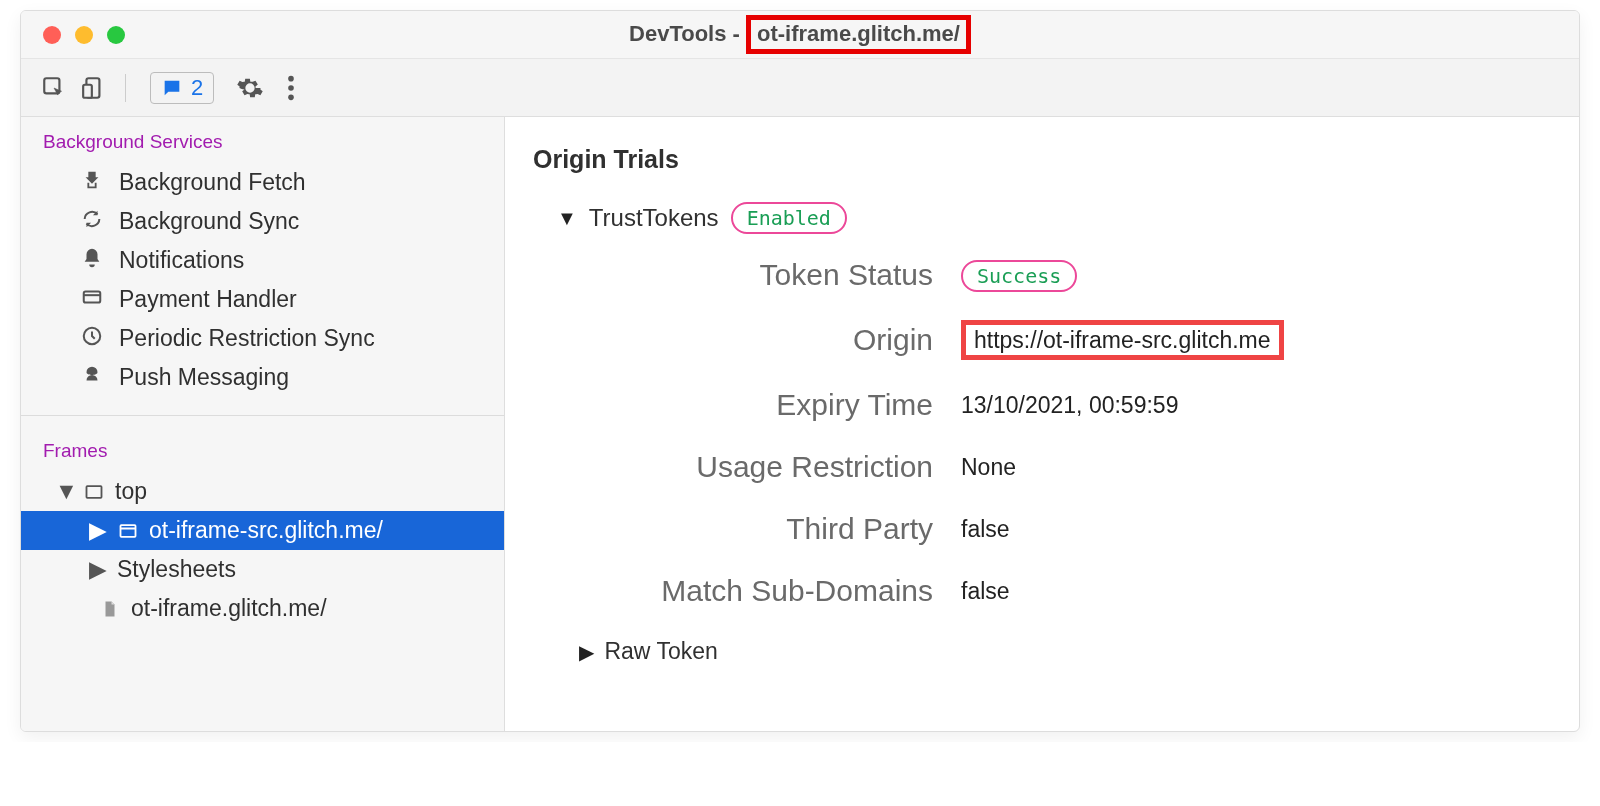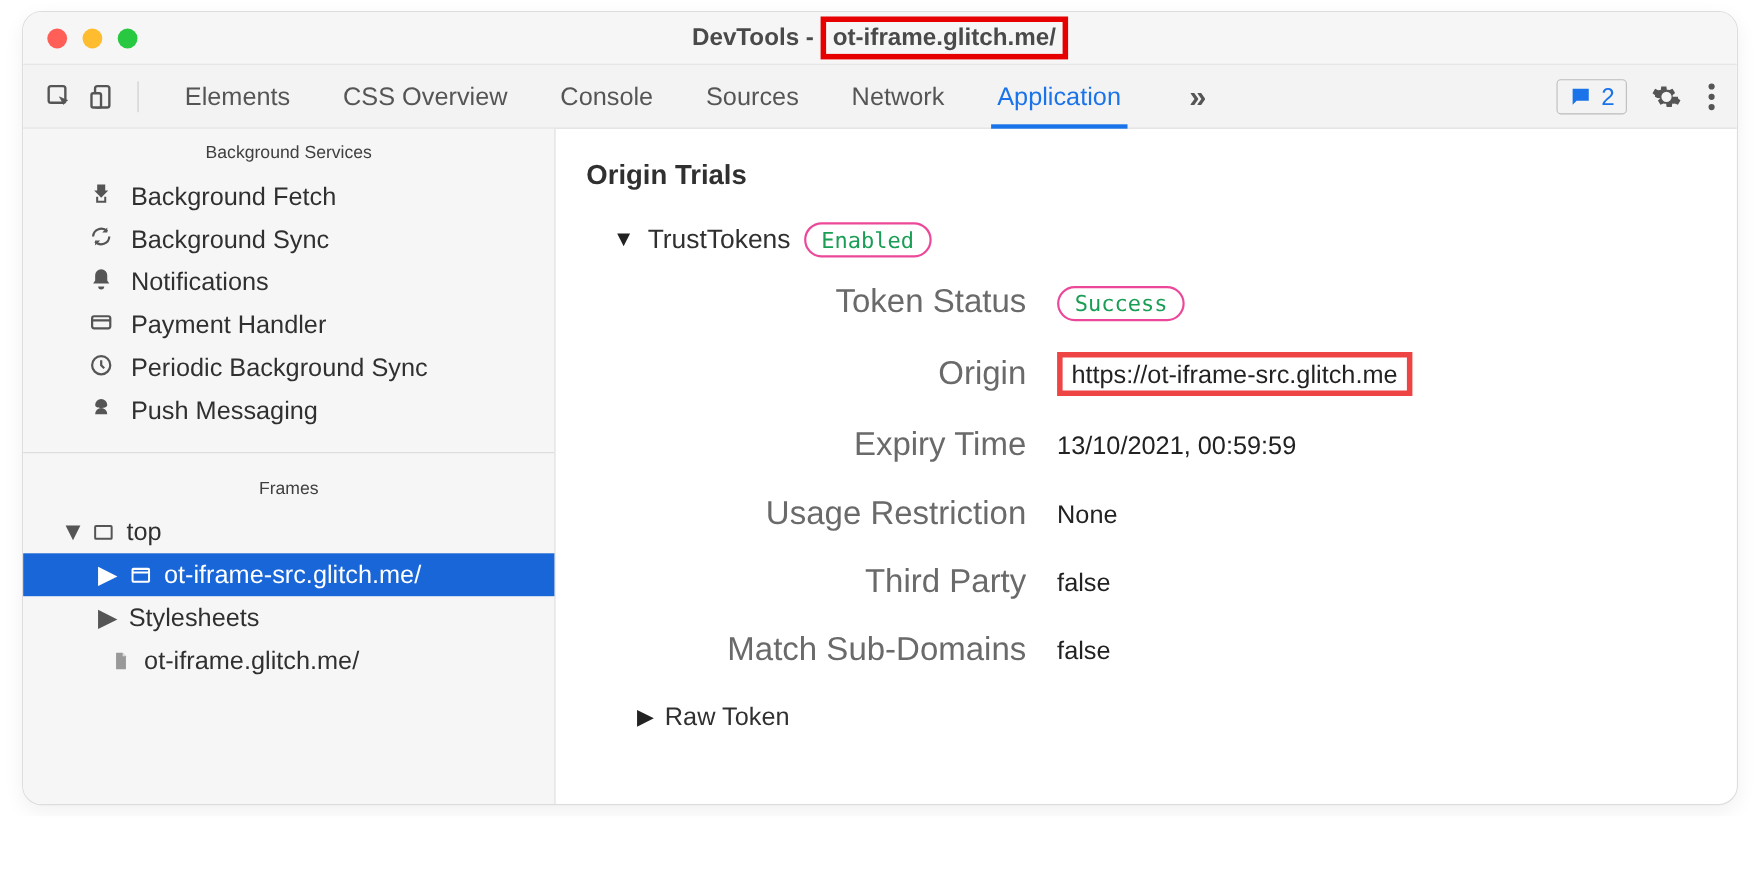--- a/index.html
+++ b/index.html
@@ -6,21 +6,21 @@
   body {
     font-family: -apple-system, BlinkMacSystemFont, "Segoe UI", Helvetica, Arial, sans-serif;
     background: #fff;
     font-size: 22px;
     color: #303030;
   }
   .window {
     width: 1560px;
     margin: 10px auto;
     border: 1px solid #ddd;
-    border-radius: 18px;
+    border-radius: 6px;
     overflow: hidden;
     background: #fff;
     box-shadow: 0 6px 18px rgba(0,0,0,0.06);
   }
   
   .titlebar {
     height: 48px;
     background: #f6f6f6;
     border-bottom: 1px solid #e5e5e5;
     display: flex;
@@ -81,21 +81,21 @@
   
   .content {
     display:flex; height: 614px;
   }
   .sidebar {
     width: 484px; border-right: 1px solid #dedede;
     background: #f6f6f6;
     display:flex; flex-direction:column;
   }
   .section-header {
-    font-size: 16px; color:#404040; padding: 14px 22px 10px; text-align: center;
+    font-size: 19px; color:#a21caf; padding: 14px 22px 10px;
   }
   .side-list { padding: 0 0 14px 0; }
   .side-item {
     display:flex; align-items:flex-start; gap: 14px;
     padding: 6px 22px 6px 58px; font-size: 23px; color:#303030;
     cursor:pointer;
   }
   .side-item .icon { width:26px; display:flex; justify-content:center; color:#555; }
   .section-divider { height:1px; background:#dcdcdc; margin-top:4px; }
   .frames-section { padding: 14px 0 0 0; }
@@ -166,29 +166,20 @@
       </div>
       <div class="tb-icon">
         <svg width="26" height="26" viewBox="0 0 24 24" fill="none" stroke="#555" stroke-width="2">
           <rect x="5" y="3" width="12" height="18" rx="2"></rect>
           <rect x="2" y="9" width="8" height="12" rx="1.5" fill="#f3f3f3"></rect>
         </svg>
       </div>
     </div>
     <div class="tb-sep"></div>
 
-    <div class="tabs">
-      <div class="tab">Elements</div>
-      <div class="tab">CSS Overview</div>
-      <div class="tab">Console</div>
-      <div class="tab">Sources</div>
-      <div class="tab">Network</div>
-      <div class="tab active">Application</div>
-      <div class="tb-overflow">»</div>
-    </div>
 
     <div class="tb-right">
       <div class="issues-badge">
         <span>
           <svg width="22" height="22" viewBox="0 0 24 24" fill="#1a73e8">
               <path d="M4 4h16v12H8l-4 4z"></path>
             </svg>
         </span>
         <span>2</span>
       </div>
@@ -246,21 +237,21 @@
           </span>
           <span>Payment Handler</span>
         </div>
         <div class="side-item">
           <span class="icon">
             <svg width="22" height="22" viewBox="0 0 24 24" fill="none" stroke="#555" stroke-width="2.2">
                 <circle cx="12" cy="12" r="9"></circle>
                 <path d="M12 7v5l3 3"></path>
               </svg>
           </span>
-          <span>Periodic Background Sync</span>
+          <span>Periodic Restriction Sync</span>
         </div>
         <div class="side-item">
           <span class="icon">
             <svg width="22" height="22" viewBox="0 0 24 24" fill="#555">
                 <path d="M6 18a6 6 0 0 1 6-6 6 6 0 0 1 6 6H6zM6 9a6 6 0 0 1 12 0c0 3-6 3-6 3s-6 0-6-3z"></path>
               </svg>
           </span>
           <span>Push Messaging</span>
         </div>
       </div>

